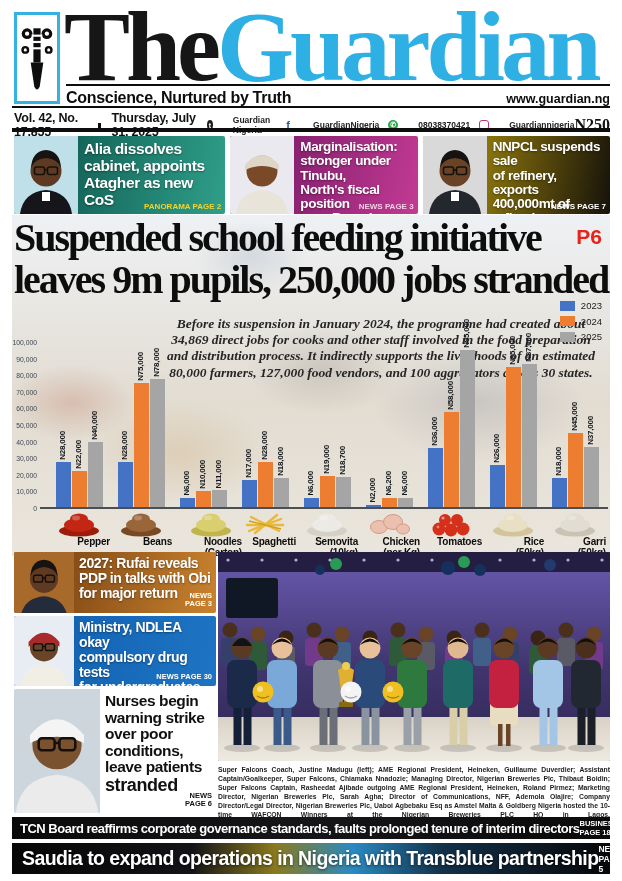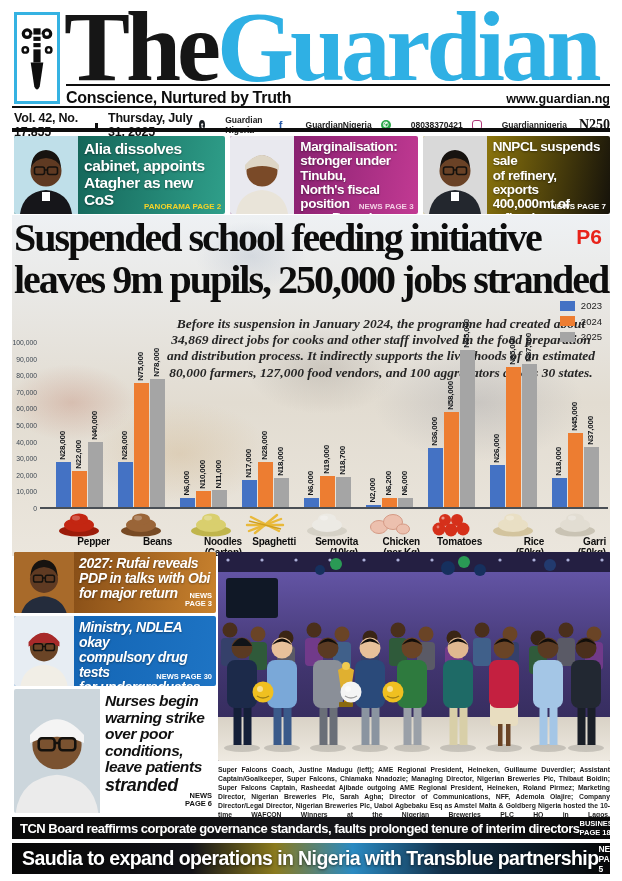--- a/index.html
+++ b/index.html
@@ -24,21 +24,21 @@
   #dateline .sq{width:5px;height:5px;background:#0d0d0d;margin:0 10px;}
   #dateline .date{font-weight:700;font-size:12.5px;letter-spacing:-0.2px;}
   #socials{margin-left:auto;display:flex;align-items:center;gap:9px;}
   .soc{display:flex;align-items:center;gap:20px;font-size:8.5px;font-weight:700;color:#222;}
   .soc .ic{width:10px;height:10px;border-radius:50%;display:inline-flex;align-items:center;justify-content:center;
     font-size:7px;font-weight:700;color:#fff;}
   .ic.tw{background:#1b1f23;}
   .ic.fb{background:transparent;color:#2a5ba8;border-radius:0;font-size:11px;}
   .ic.wa{background:#2aa84a;}
   .ic.ig{background:transparent;border:1.6px solid #b03a7a;border-radius:3px;box-sizing:border-box;}
-  #price{font-size:14px;font-weight:700;font-family:"Liberation Serif",serif;margin-left:12px;}
+  #price{font-size:16px;font-weight:700;font-family:"Liberation Serif",serif;}
   #rule2{position:absolute;left:12px;top:128px;width:598px;height:4px;background:#0d0d0d;}
   
   #top-stories{position:absolute;left:14px;top:136px;width:596px;height:78px;display:flex;gap:5px;}
   .ts{position:relative;display:flex;overflow:hidden;border-radius:2px;height:78px;}
   .ts:nth-child(1){width:212px;}
   .ts:nth-child(2){width:188px;}
   .ts:nth-child(3){width:188px;}
   .ts-portrait{width:64px;flex:none;}
   .ts-portrait svg{width:100%;height:100%;display:block;}
   .ts-body{flex:1;padding:4px 5px 3px 6px;position:relative;}
@@ -81,21 +81,21 @@
   #food-row{position:absolute;left:28px;top:296px;width:568px;height:44px;}
   .food{position:absolute;top:0;width:62px;text-align:center;}
   .food svg{display:block;margin:0 auto;}
   .food-lb{font-size:10px;font-weight:700;line-height:1.05;color:#0d0d0d;letter-spacing:-0.2px;text-align:right;}
   
   #left-col{position:absolute;left:14px;top:552px;width:202px;}
   .ls{position:relative;display:flex;overflow:hidden;border-radius:2px;margin-bottom:3px;}
   .ls-portrait{flex:none;}
   .ls-portrait svg{width:100%;height:100%;display:block;}
   .ls-body{flex:1;padding:4px 4px 3px 5px;position:relative;}
-  .ls-line{display:block;font-weight:700;line-height:1.07;letter-spacing:-0.4px;font-style:italic;}
+  .ls-line{display:block;font-weight:700;line-height:1.07;letter-spacing:-0.4px;}
   .ls-ref{position:absolute;right:4px;bottom:4px;font-size:7.5px;font-weight:700;text-align:right;line-height:1.15;}
   
   #photo{position:absolute;left:218px;top:552px;width:392px;height:209px;overflow:hidden;border-radius:1px;}
   #photo svg{display:block;}
   #caption{position:absolute;left:218px;top:765px;width:392px;font-size:6.8px;line-height:1.34;
     font-weight:700;color:#1c1c1c;text-align:justify;}
   #caption .credit{white-space:nowrap;}
   
   .strip{position:absolute;left:12px;width:598px;display:flex;align-items:center;box-sizing:border-box;}
   #strip1{top:817px;height:22px;background:linear-gradient(90deg,#0a0a0a,#16161a 50%,#0a0a0a);padding:0 8px;}

